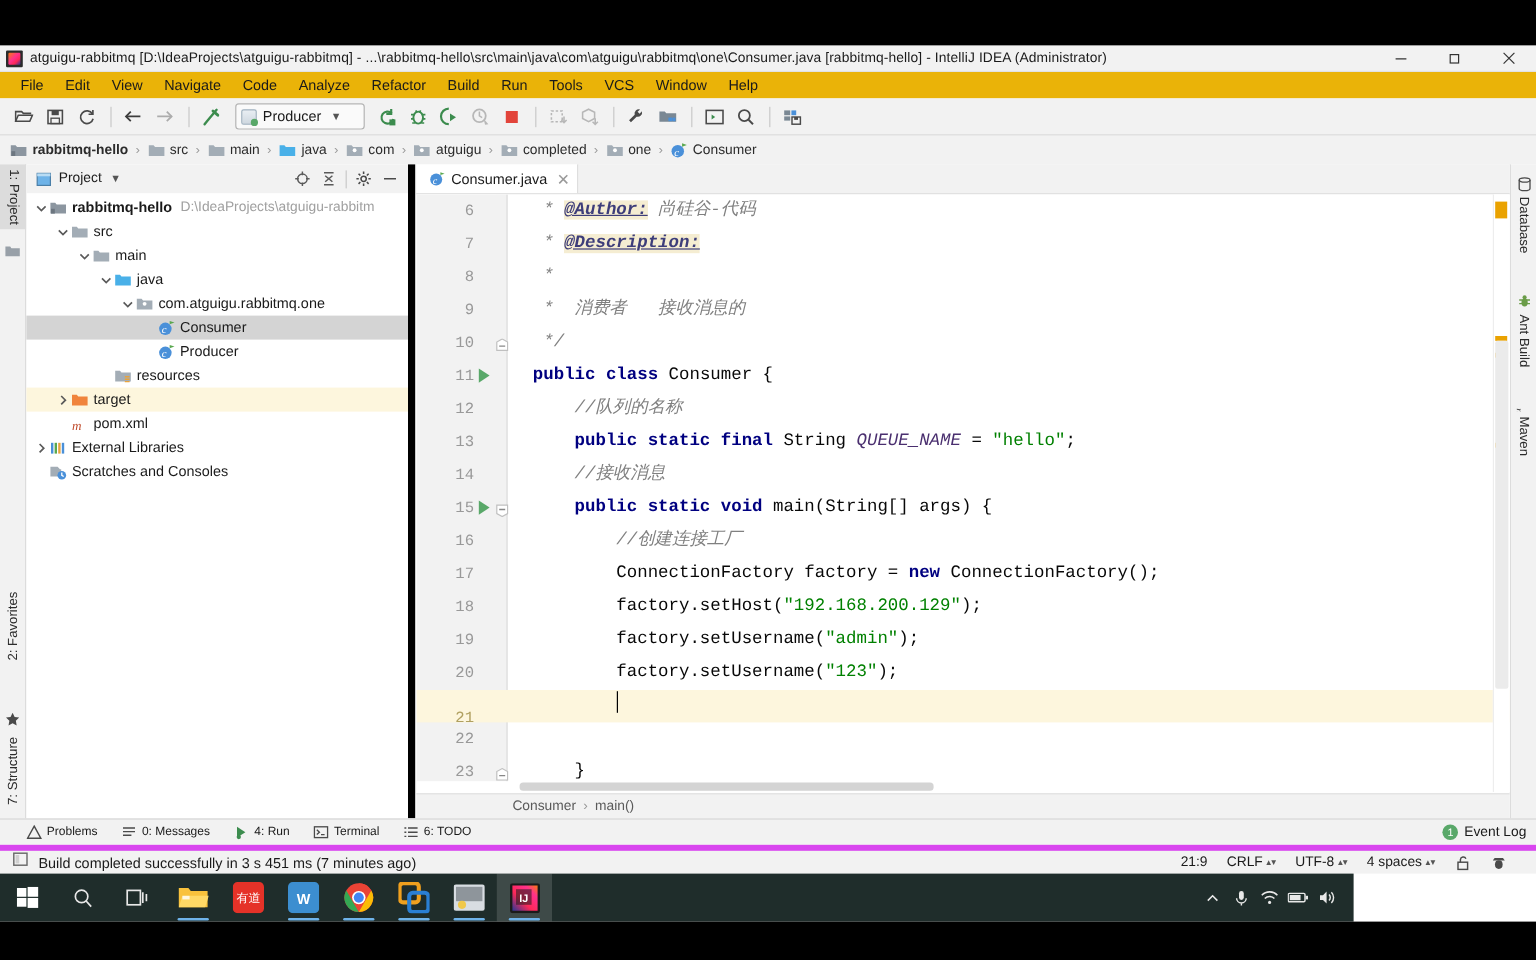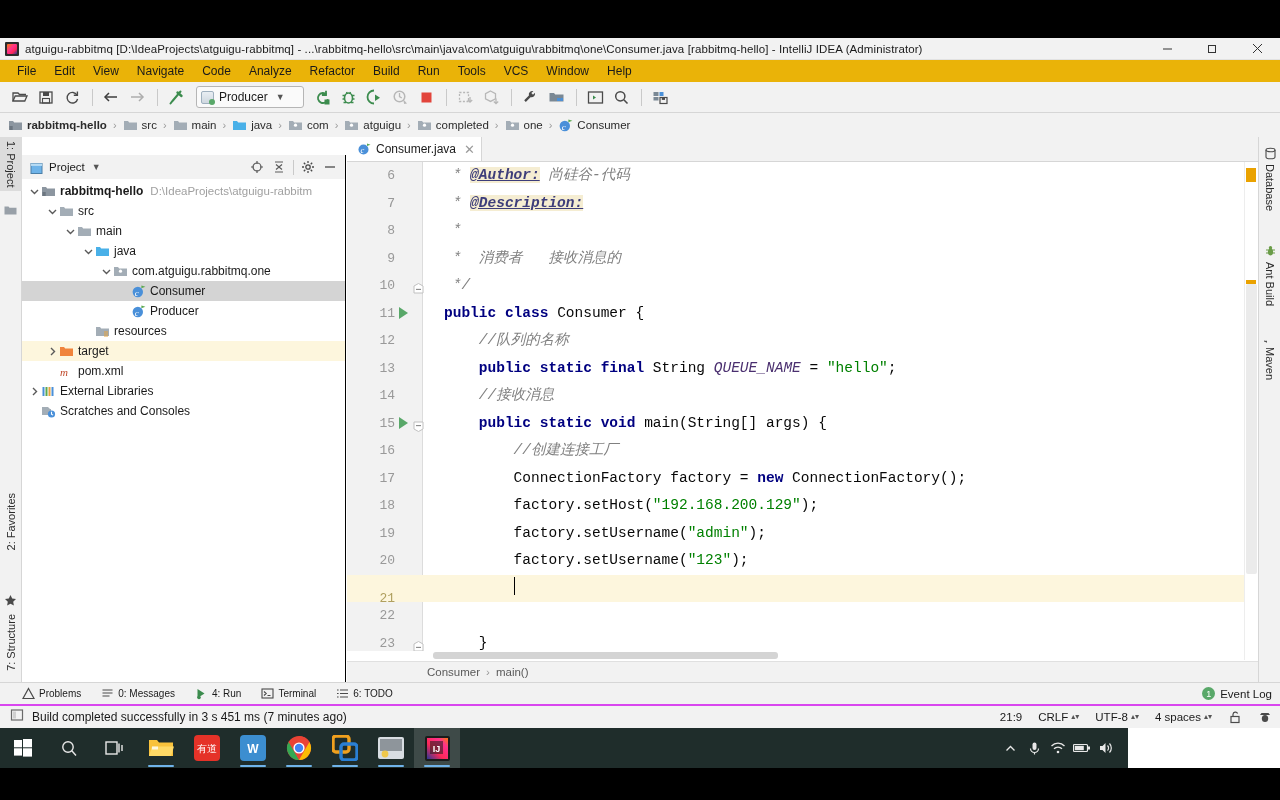--- a/index.html
+++ b/index.html
@@ -84,21 +84,21 @@
   .rail-tab.flip { transform: rotate(180deg); }
   .rail-ic { width: 13px; height: 13px; margin: 4px 0; flex: 0 0 auto; }
 
   
   .rail-right {
     position: absolute; right: 0; top: 137px; width: 22px; height: 545px;
     background: #f2f2f2; border-left: 1px solid #d6d6d6;
   }
 
   
-  .projpanel { position: absolute; left: 22px; top: 155px; width: 324px; height: 545px; background: #ffffff; border-right: 1px solid #000000; }
+  .projpanel { position: absolute; left: 22px; top: 137px; width: 324px; height: 545px; background: #ffffff; border-right: 6px solid #000000; }
   .proj-head { height: 24px; background: #f2f2f2; display: flex; align-items: center; padding: 0 4px 0 8px; }
   .proj-head .pico { width: 13px; height: 13px; margin-right: 6px; }
   .proj-head .ptitle { font-size: 11.5px; color: #1a1a1a; }
   .proj-head .pchev { margin-left: 7px; color: #555; font-size: 9px; }
   .proj-head .spacer { flex: 1; }
   .phbtn { width: 22px; height: 22px; display: flex; align-items: center; justify-content: center; }
   .phsep { width:1px;height:15px;background:#c9c9c9;margin:0 3px; }
 
   .tree { padding-top: 2px; font-size: 12px; color: #1a1a1a; }
   .trow { height: 20px; display: flex; align-items: center; white-space: nowrap; }
@@ -161,21 +161,21 @@
   }
   .btw { display: flex; align-items: center; margin-right: 20px; font-size: 10px; color: #1a1a1a; }
   .btw .bi { width: 13px; height: 13px; margin-right: 4px; }
   .bottombar .spacer { flex: 1; }
   .eventlog { display: flex; align-items: center; margin-right: 8px; font-size: 11.5px; color: #1a1a1a; }
   .eventlog .badge { width: 13px; height: 13px; border-radius: 50%; background: #59a869; color: #fff; font-size: 9px; display: flex; align-items: center; justify-content: center; margin-right: 5px; }
 
   
   .statusbar {
     position: absolute; left: 0; top: 704px; width: 1280px; height: 24px;
-    background: #f2f2f2; border-top: 2px solid #d946ef; display: flex; align-items: center; padding: 0 8px 0 10px;
+    background: #f2f2f2; border-top: 5px solid #d946ef; display: flex; align-items: center; padding: 0 24px 0 10px;
   }
   .status-msg { font-size: 12px; color: #1a1a1a; margin-left: 8px; }
   .statusbar .spacer { flex: 1; }
   .sitem { font-size: 11.5px; color: #1a1a1a; margin-left: 16px; display: flex; align-items: center; }
   .sitem .updown { margin-left: 3px; font-size: 8px; color: #555; line-height: .9; display: flex; flex-direction: column; }
 
   
   .taskbar { position: absolute; left: 0; top: 728px; width: 1128px; height: 40px; background: #1f2d2b; display: flex; align-items: center; }
   .tkbtn { width: 46px; height: 40px; display: flex; align-items: center; justify-content: center; position: relative; }
   .tkbtn.active { background: rgba(255,255,255,.14); }

